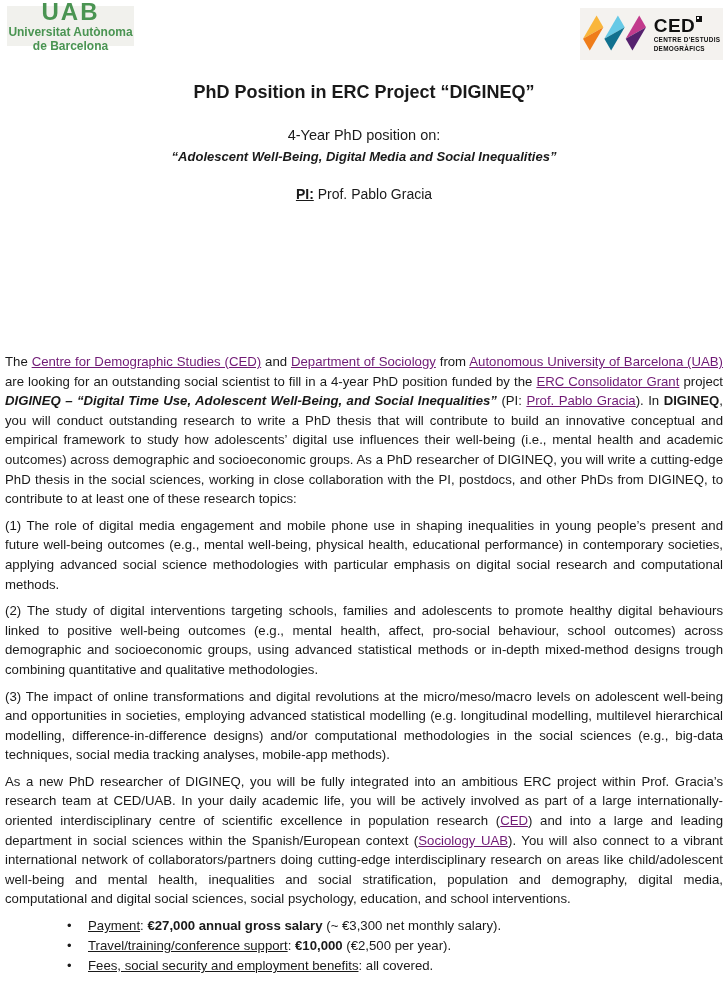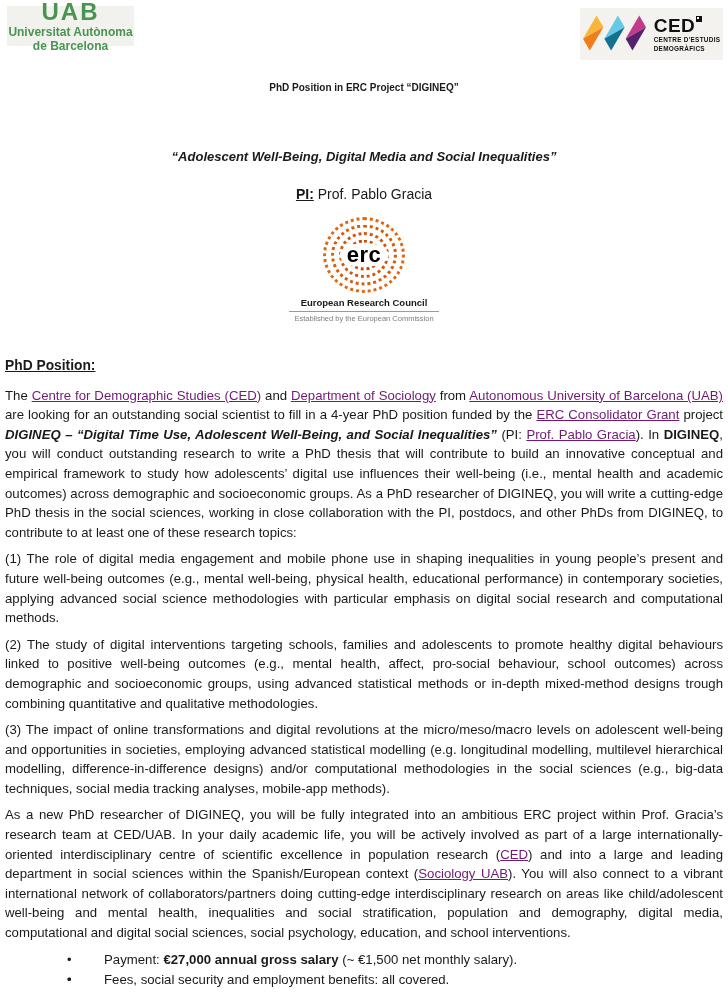--- a/index.html
+++ b/index.html
@@ -17,21 +17,21 @@
   .uab-sub{font-weight:700;font-size:12px;color:#4a9452;margin-top:2px;}
   .ced-box{
     position:absolute;right:5px;top:8px;width:143px;height:52px;background:#f4f2ef;
     display:flex;align-items:center;justify-content:center;gap:7px;
   }
   .ced-text{line-height:1;}
   .ced-abbr{font-weight:800;font-size:19px;letter-spacing:0.5px;color:#111;display:flex;align-items:flex-start;}
   .ced-mark{display:inline-block;width:6px;height:6px;background:#111;margin-left:1px;position:relative;}
   .ced-mark::after{content:"";position:absolute;left:1px;top:1px;width:2px;height:2px;background:#fff;}
   .ced-sub{font-weight:700;font-size:6.4px;letter-spacing:0.3px;color:#111;margin-top:2px;}
-  .title{position:absolute;top:82px;width:100%;text-align:center;font-weight:700;font-size:10px;}
+  .title{position:absolute;top:82px;width:100%;text-align:center;font-weight:700;font-size:18px;}
   .sub1{position:absolute;top:127px;width:100%;text-align:center;font-size:14.5px;}
   .sub2{position:absolute;top:149px;width:100%;text-align:center;font-size:13px;font-weight:700;font-style:italic;}
   .pi-line{position:absolute;top:186px;width:100%;text-align:center;font-size:14px;}
   .pi-label{font-weight:700;text-decoration:underline;}
   
   .erc{position:absolute;top:216px;left:50%;transform:translateX(-50%);width:170px;text-align:center;}
   .erc-dots{position:relative;width:86px;height:78px;margin:0 auto;}
   .erc-dots .ring{position:absolute;left:50%;top:50%;transform:translate(-50%,-50%);border-radius:50%;box-sizing:border-box;}
   .r1{width:82px;height:76px;border:3px dotted #e2660f;}
   .r2{width:66px;height:61px;border:3px dotted #d95c08;}
@@ -46,21 +46,21 @@
   .erc-caption{margin-top:3px;font-size:9.5px;font-weight:700;color:#1a1a1a;}
   .erc-line{width:150px;height:1px;background:#9a9a9a;margin:3px auto 2px auto;}
   .erc-sub{font-size:7.5px;color:#7d7d7d;}
   
   .doc-body{padding:0 5px;text-align:justify;font-size:13.2px;line-height:19.6px;}
   .section-heading{margin:4px 0 10px 0;font-size:13.8px;font-weight:700;text-decoration:underline;text-align:left;}
   .para{margin:0 0 7px 0;}
   .para-gap{}
   .r-b{font-weight:700;}
   .r-bi{font-weight:700;font-style:italic;}
-  .r-u{margin-left:16px;}
+  .r-u{text-decoration:underline;}
   .r-link{color:#701a75;text-decoration:underline;cursor:pointer;}
   .bullets{list-style:none;margin:6px 0 0 0;padding:0;}
   .bullet{position:relative;padding-left:83px;line-height:20px;text-align:left;}
   .bullet .dot{position:absolute;left:62px;top:0;font-size:13px;}
 </style>
 </head>
 <body>
 
 <div class="page">
 
@@ -85,55 +85,42 @@
         <div class="ced-abbr">
           <span>CED</span>
           <span class="ced-mark"></span>
         </div>
         <div class="ced-sub">CENTRE D'ESTUDIS</div>
         <div class="ced-sub">DEMOGRÀFICS</div>
       </div>
     </div>
 
     <div class="title">PhD Position in ERC Project “DIGINEQ”</div>
+    <div class="sub1">4-Year PhD position on:</div>
     <div class="sub2">“Adolescent Well-Being, Digital Media and Social Inequalities”</div>
     <div class="pi-line">
       <span class="pi-label">PI:</span><span> Prof. Pablo Gracia</span>
     </div>
 
-    <div class="erc">
-      <div class="erc-dots">
-        <i class="ring r1"></i>
-          <i class="ring r2"></i>
-          <i class="ring r3"></i>
-          <i class="ring r4"></i>
-          <i class="ring r5"></i>
-        <span class="erc-word">erc</span>
-      </div>
-      <div class="erc-caption">European Research Council</div>
-      <div class="erc-line"></div>
-      <div class="erc-sub">Established by the European Commission</div>
-    </div>
   </div>
 
   <div class="doc-body">
-    <h2 class="section-heading">PhD Position:</h2>
 
     <p class="para"><span>The </span><span class="r-link">Centre for Demographic Studies (CED)</span><span> and </span><span class="r-link">Department of Sociology</span><span> from </span><span class="r-link">Autonomous University of Barcelona (UAB)</span><span> are looking for an outstanding social scientist to fill in a 4-year PhD position funded by the </span><span class="r-link">ERC Consolidator Grant</span><span> project </span><span class="r-bi">DIGINEQ – “Digital Time Use, Adolescent Well-Being, and Social Inequalities”</span><span> (PI: </span><span class="r-link">Prof. Pablo Gracia</span><span>). In </span><span class="r-b">DIGINEQ</span><span>, you will conduct outstanding research to write a PhD thesis that will contribute to build an innovative conceptual and empirical framework to study how adolescents’ digital use influences their well-being (i.e., mental health and academic outcomes) across demographic and socioeconomic groups. As a PhD researcher of DIGINEQ, you will write a cutting-edge PhD thesis in the social sciences, working in close collaboration with the PI, postdocs, and other PhDs from DIGINEQ, to contribute to at least one of these research topics:</span></p>
     <p class="para"><span>(1) The role of digital media engagement and mobile phone use in shaping inequalities in young people’s present and future well-being outcomes (e.g., mental well-being, physical health, educational performance) in contemporary societies, applying advanced social science methodologies with particular emphasis on digital social research and computational methods.</span></p>
     <p class="para"><span>(2) The study of digital interventions targeting schools, families and adolescents to promote healthy digital behaviours linked to positive well-being outcomes (e.g., mental health, affect, pro-social behaviour, school outcomes) across demographic and socioeconomic groups, using advanced statistical methods or in-depth mixed-method designs trough combining quantitative and qualitative methodologies.</span></p>
     <p class="para"><span>(3) The impact of online transformations and digital revolutions at the micro/meso/macro levels on adolescent well-being and opportunities in societies, employing advanced statistical modelling (e.g. longitudinal modelling, multilevel hierarchical modelling, difference-in-difference designs) and/or computational methodologies in the social sciences (e.g., big-data techniques, social media tracking analyses, mobile-app methods).</span></p>
     <p class="para para-gap"><span>As a new PhD researcher of DIGINEQ, you will be fully integrated into an ambitious ERC project within Prof. Gracia’s research team at CED/UAB. In your daily academic life, you will be actively involved as part of a large internationally-oriented interdisciplinary centre of scientific excellence in population research (</span><span class="r-link">CED</span><span>) and into a large and leading department in social sciences within the Spanish/European context (</span><span class="r-link">Sociology UAB</span><span>). You will also connect to a vibrant international network of collaborators/partners doing cutting-edge interdisciplinary research on areas like child/adolescent well-being and mental health, inequalities and social stratification, population and demography, digital media, computational and digital social sciences, social psychology, education, and school interventions.</span></p>
 
     <ul class="bullets">
       <li class="bullet">
-        <span class="dot">•</span><span><span class="r-u">Payment</span><span>: </span><span class="r-b">€27,000 annual gross salary</span><span> (~ €1,500 net monthly salary).</span></span>
+        <span class="dot">•</span><span><span class="r-u">Payment</span><span>: </span><span class="r-b">€27,000 annual gross salary</span><span> (~ €3,300 net monthly salary).</span></span>
       </li>
       <li class="bullet">
-        <span class="dot">•</span>
+        <span class="dot">•</span><span><span class="r-u">Travel/training/conference support</span><span>: </span><span class="r-b">€10,000</span><span> (€2,500 per year).</span></span>
       </li>
       <li class="bullet">
         <span class="dot">•</span><span><span class="r-u">Fees, social security and employment benefits</span><span>: all covered.</span></span>
       </li>
     </ul>
   </div>
 
 </div>
 
 </body></html>

